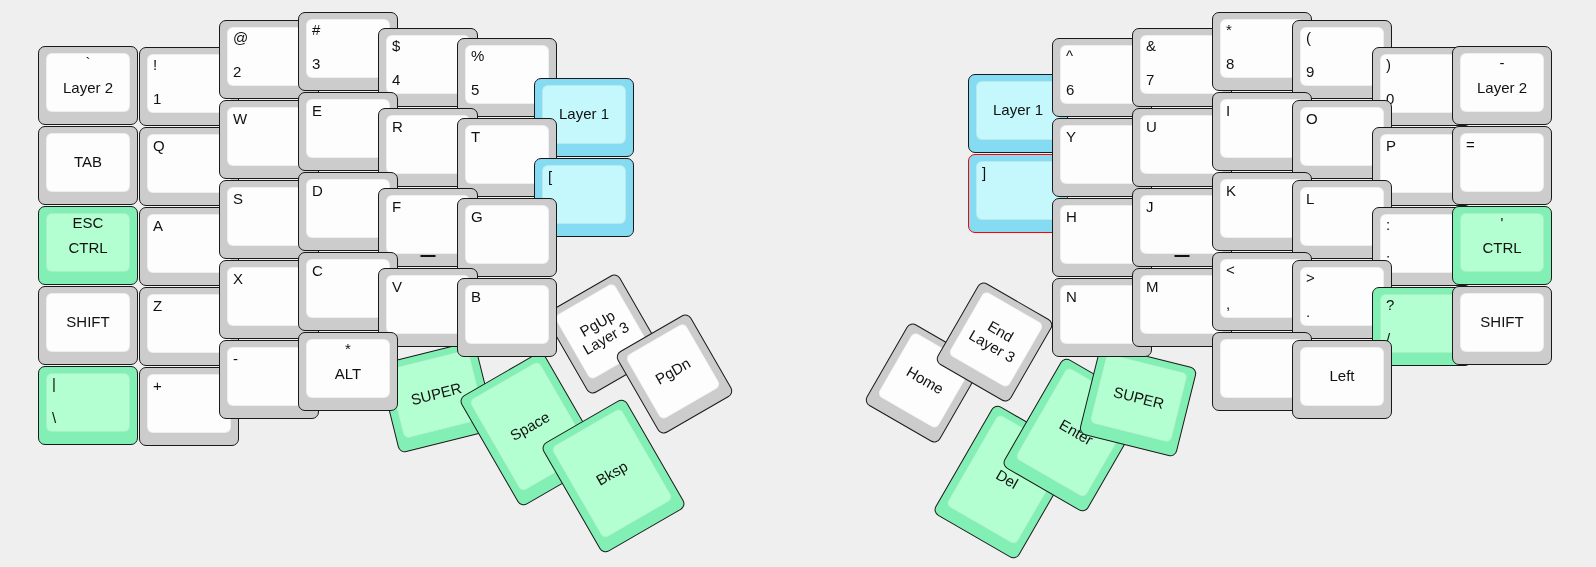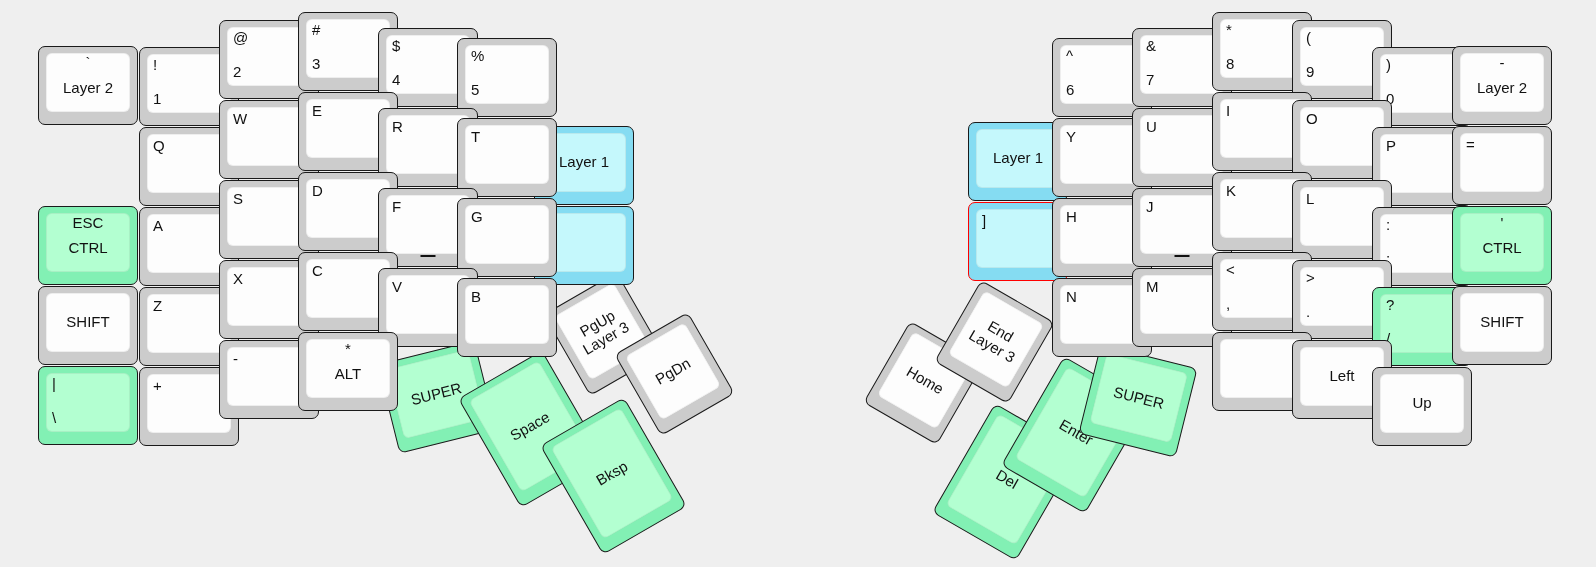--- a/index.html
+++ b/index.html
@@ -62,21 +62,21 @@
   .lg-stack  { align-items: flex-start; justify-content: space-between; padding: 3px 0 5px 6px; }
   .lg-tc-c   { align-items: center; justify-content: flex-start; padding: 2px 0 0 0; text-align:center; }
 
   .lg-stack .l1, .lg-stack .l2 { display:block; }
   .lg-tc-c .l1 { display:block; font-size: 15px; }
   .lg-tc-c .l2 { display:block; margin-top: 8px; font-size: 15px; }
 
   
   .key.green { background: #82f0b4; }
   .key.green .cap { background: #b3ffd1; }
-  .key.cyan  { background: #85dcf2; margin-top: 48px; }
+  .key.cyan  { background: #85dcf2; }
   .key.cyan .cap { background: #c5f8fc; }
   .key.sel   { border-color: #ff0000; border-width: 1.6px; }
 
   
   .homing {
     position: absolute;
     width: 15px;
     height: 2px;
     background: #111;
     left: 50%;
@@ -89,20 +89,26 @@
 
 <div id="root">
   <div class="board" id="board">
       <div class="key" style="left: 38px; top: 46px; width: 100px; height: 79px; z-index: 10;">
         <div class="cap"></div>
         <div class="legends lg-tc-c">
           <span class="l1">`</span>
           <span class="l2">Layer 2</span>
         </div>
       </div>
+      <div class="key" style="left: 38px; top: 126px; width: 100px; height: 79px; z-index: 11;">
+        <div class="cap"></div>
+        <div class="legends lg-center">
+          <span>TAB</span>
+        </div>
+      </div>
       <div class="key green" style="left: 38px; top: 206px; width: 100px; height: 79px; z-index: 12;">
         <div class="cap"></div>
         <div class="legends lg-tc-c">
           <span class="l1">ESC</span>
           <span class="l2">CTRL</span>
         </div>
       </div>
       <div class="key" style="left: 38px; top: 286px; width: 100px; height: 79px; z-index: 13;">
         <div class="cap"></div>
         <div class="legends lg-center">
@@ -415,26 +421,20 @@
         <div class="legends lg-stack">
           <span class="l1">:</span>
           <span class="l2">;</span>
         </div>
       </div>
       <div class="key green" style="left: 1372px; top: 287px; width: 100px; height: 79px; z-index: 13;">
         <div class="cap"></div>
         <div class="legends lg-stack">
           <span class="l1">?</span>
           <span class="l2">/</span>
-        </div>
-      </div>
-      <div class="key" style="left: 1372px; top: 367px; width: 100px; height: 79px; z-index: 14;">
-        <div class="cap"></div>
-        <div class="legends lg-center">
-          <span>Up</span>
         </div>
       </div>
       <div class="key" style="left: 1452px; top: 46px; width: 100px; height: 79px; z-index: 10;">
         <div class="cap"></div>
         <div class="legends lg-tc-c">
           <span class="l1">-</span>
           <span class="l2">Layer 2</span>
         </div>
       </div>
       <div class="key" style="left: 1452px; top: 126px; width: 100px; height: 79px; z-index: 11;">

